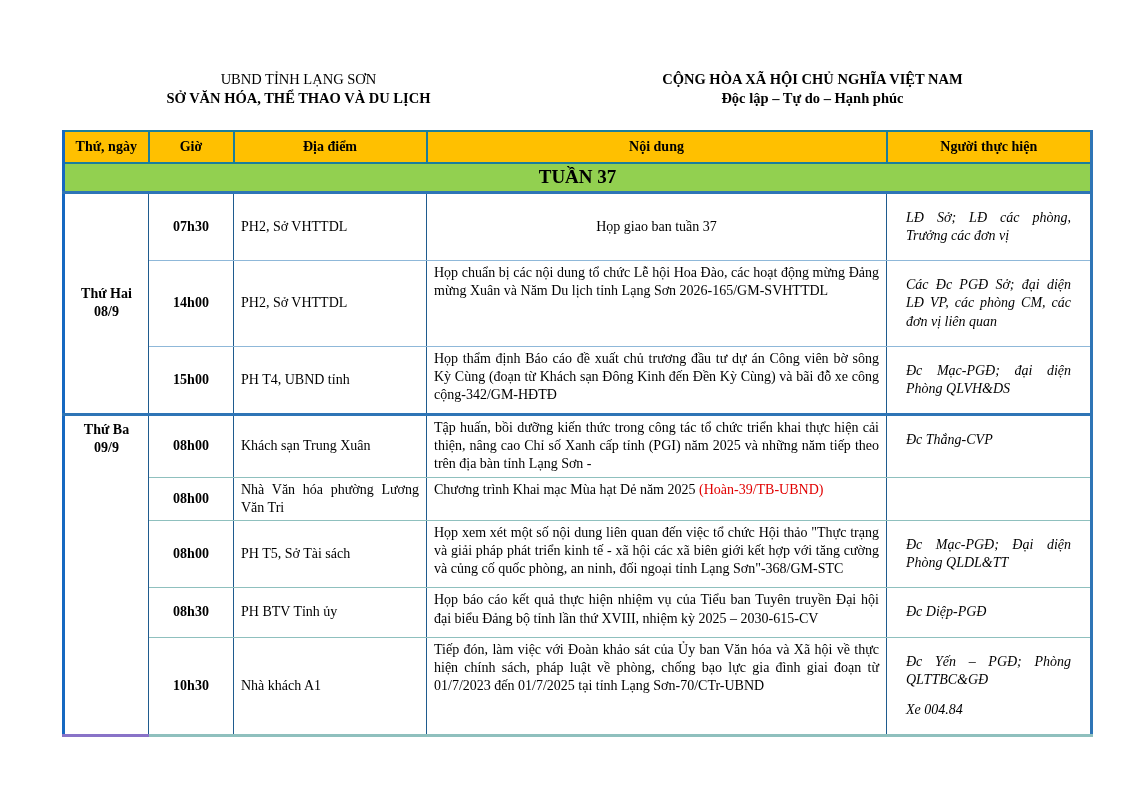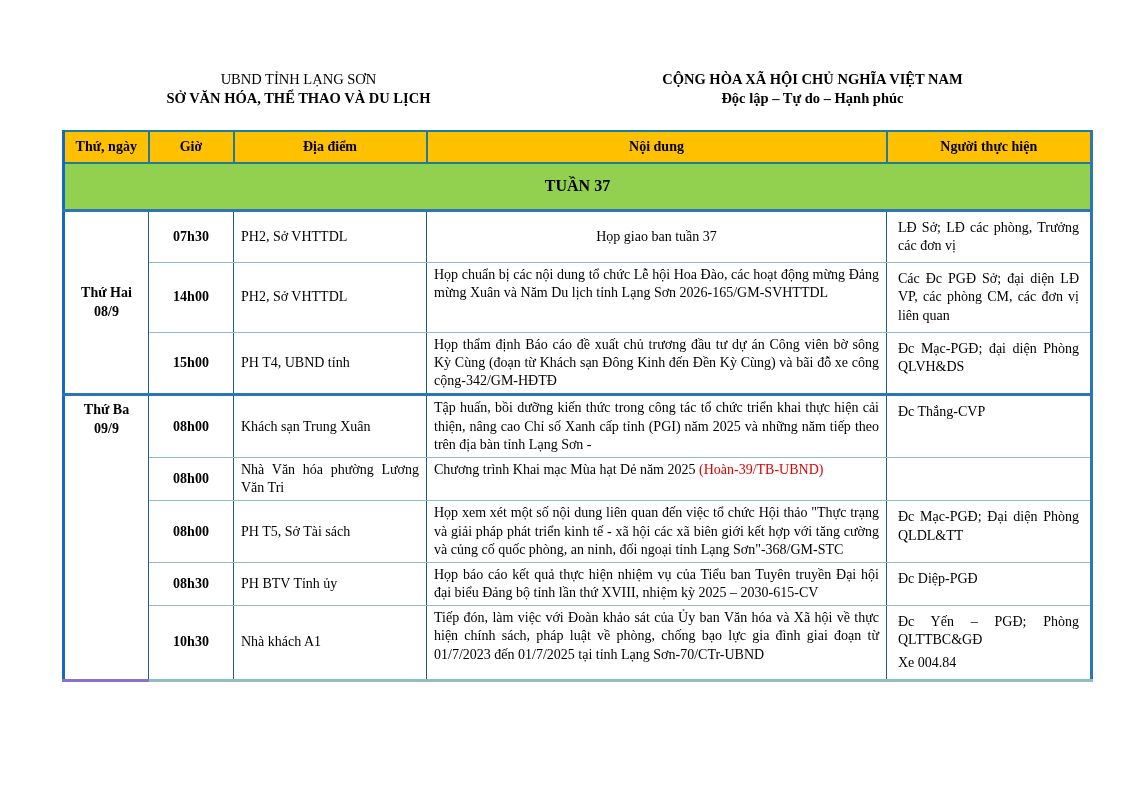--- a/index.html
+++ b/index.html
@@ -43,21 +43,21 @@
   }
   th{
     background:var(--header-bg);
     border:2px solid var(--teal-border);
     font-weight:bold;font-size:14px;padding:7px 3px;text-align:center;
   }
   tr.week-row td{
     background:var(--week-bg);
     border:2px solid var(--teal-border);
     border-bottom:3px solid var(--blue-thick);
-    text-align:center;font-weight:bold;padding:12px 2px;font-size:16px;
+    text-align:center;font-weight:bold;padding:1px 2px;font-size:19px;
   }
   td{
     border-left:1px solid var(--dark-v);
     border-right:1px solid var(--dark-v);
     border-top:1px solid var(--light-row);
     border-bottom:1px solid var(--light-row);
     padding:3px 7px;vertical-align:top;line-height:1.3;
   }
   td.cell-time{text-align:center;vertical-align:middle;font-weight:bold;}
   td.cell-loc{text-align:justify;vertical-align:middle;}
@@ -69,21 +69,21 @@
     border-bottom:3px solid var(--blue-thick);
     border-left:none;
   }
   td.cell-day.vtop{vertical-align:top;padding-top:5px;}
   td.cell-day.last-day{border-bottom:3px solid var(--bottom-purple);}
   tr.section-end td{border-bottom:3px solid var(--blue-thick);}
   tr.table-end td{border-bottom:3px solid var(--bottom-light);}
   tr.d2 td{border-top-color:var(--light-row-teal);border-bottom-color:var(--light-row-teal);}
   tr.d2 td:last-child{border-right:2px solid var(--right-teal);}
   .red-seg{color:var(--red);}
-  .person-line{margin:4px;}
+  .person-line{margin:12px;font-style:italic;}
 </style>
 </head>
 <body>
 
 <div class="page">
 
   <div class="doc-header">
     <div class="hcol-left">
       <div class="org-line">UBND TỈNH LẠNG SƠN</div>
       <div class="org-line bold">SỞ VĂN HÓA, THỂ THAO VÀ DU LỊCH</div>

